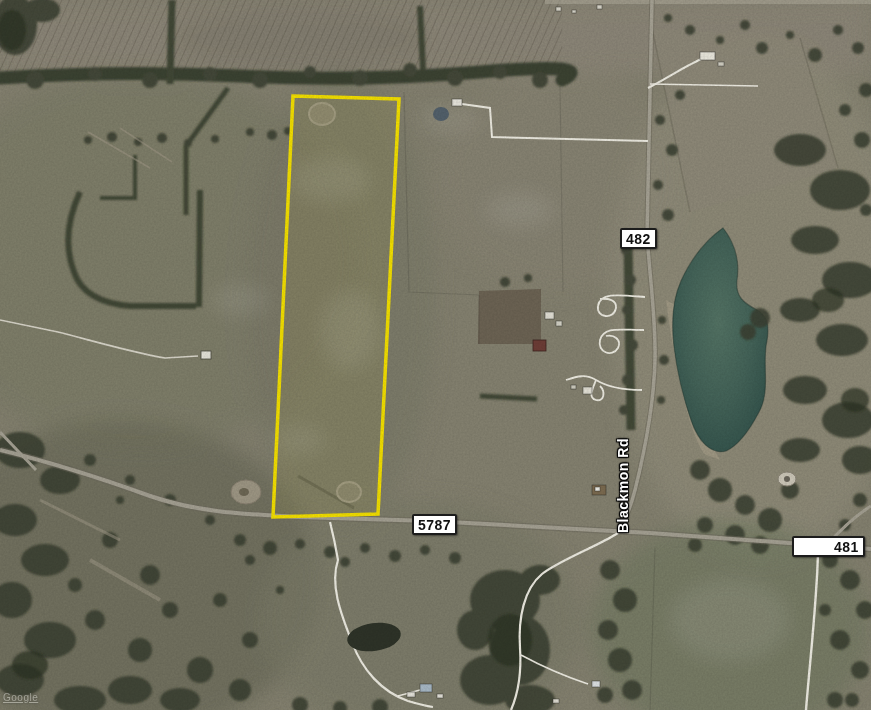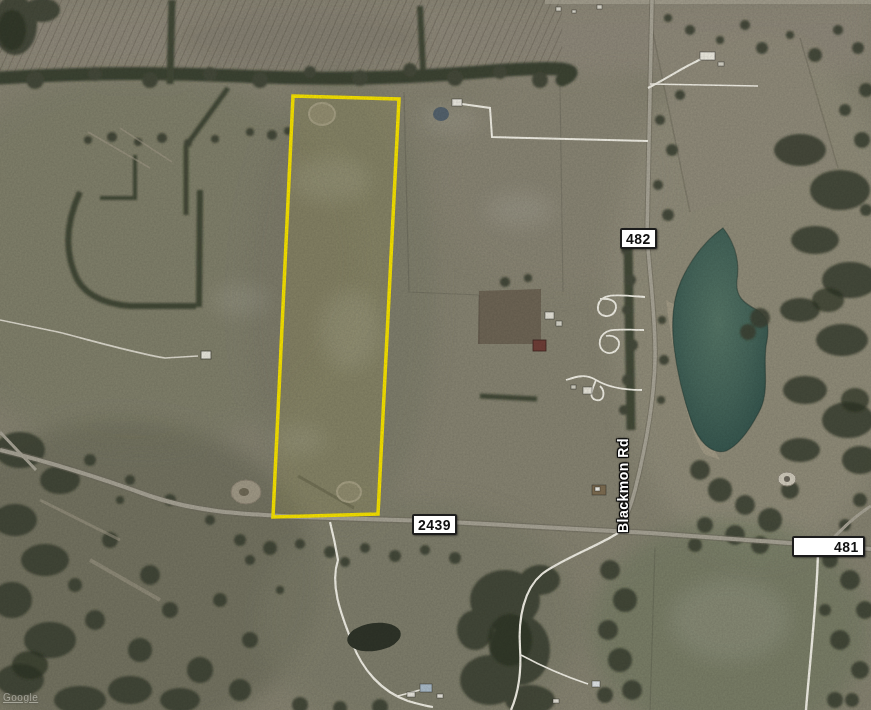--- a/index.html
+++ b/index.html
@@ -348,17 +348,17 @@
     <rect x="572" y="10" width="4" height="3" fill="#dedbcf"></rect>
     <rect x="597" y="5" width="5" height="4" fill="#dedbcf"></rect>
   </g>
 
   <polygon class="parcel" points="293,96 399,99 378,514 273,517"></polygon>
 
   <rect x="0" y="0" width="871" height="710" filter="url(#grain)" opacity="0.35" style="mix-blend-mode:multiply"></rect>
 </svg>
 
 <div class="road-label" id="lbl482">482</div>
-<div class="road-label" id="lbl3133">2439</div>
+<div class="road-label" id="lbl3133">5787</div>
 <div class="road-label" id="lbl481">481</div>
 <div class="street-label">Blackmon Rd</div>
 <div class="watermark">Google</div>
 </div>
 
 </body></html>

